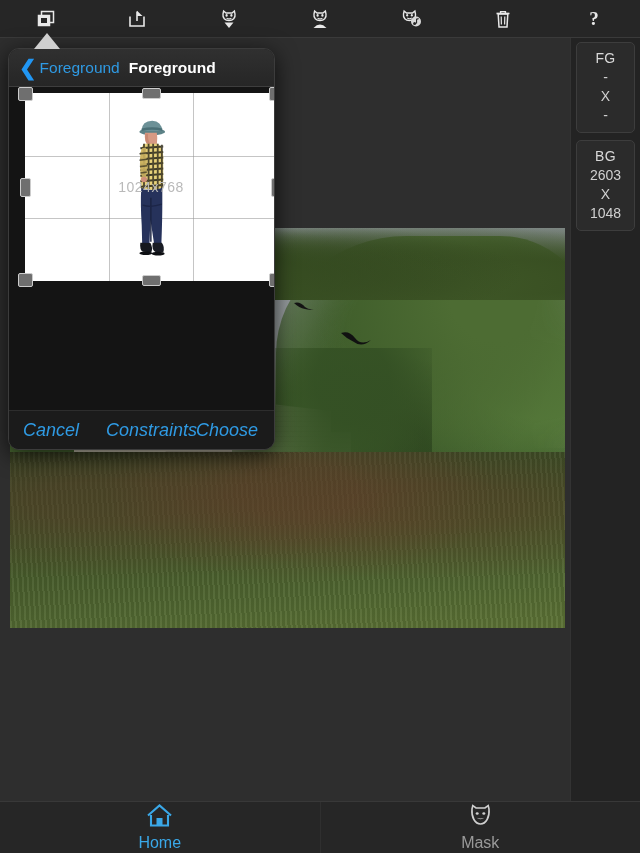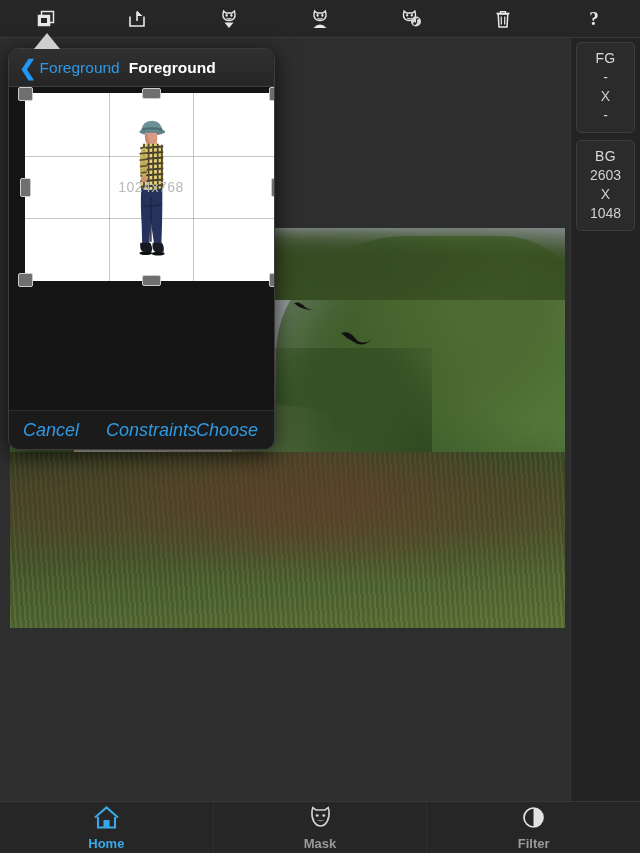--- a/index.html
+++ b/index.html
@@ -317,23 +317,22 @@
   .tab {
     flex: 1 1 0;
     display: flex; flex-direction: column;
     align-items: center; justify-content: center;
     gap: 2px;
     cursor: pointer;
     border-right: 1px solid #2f2f2f;
   }
   .tab:last-child { border-right: none; }
   .tab .tab-label {
-    font-size: 13px;
+    font-size: 16px;
     color: #9a9a9a;
-    font-weight: bold;
   }
   .tab.active .tab-label { color: #3aa8e8; }
 </style>
 </head>
 <body>
 
 <div id="app">
 
   <div id="topbar">
 
@@ -551,24 +550,15 @@
         <svg width="27" height="25" viewBox="0 0 27 25">
           <path d="M5 6 L5.8 2.6 L9 5 L18 5 L21.2 2.6 L22 6 C22.8 14 19 21 13.5 21 C8 21 4.2 14 5 6 Z" fill="none" stroke="#cfcfcf" stroke-width="1.6"></path>
           <ellipse cx="10.2" cy="10.5" rx="1.5" ry="1.2" fill="#cfcfcf"></ellipse>
           <ellipse cx="16.8" cy="10.5" rx="1.5" ry="1.2" fill="#cfcfcf"></ellipse>
           <path d="M9.5 14.8 Q13.5 17.6 17.5 14.8 Q13.5 16.2 9.5 14.8 Z" fill="#cfcfcf"></path>
         </svg>
       </span>
       <span class="tab-label">Mask</span>
     </div>
 
-    <div class="tab">
-      <span>
-        <svg width="27" height="25" viewBox="0 0 27 25">
-          <circle cx="13.5" cy="12.5" r="9.5" fill="none" stroke="#e2e2e2" stroke-width="1.7"></circle>
-          <path d="M13.5 3 A9.5 9.5 0 0 1 13.5 22 Z" fill="#e2e2e2"></path>
-        </svg>
-      </span>
-      <span class="tab-label">Filter</span>
-    </div>
   </div>
 
 </div>
 
 </body></html>

